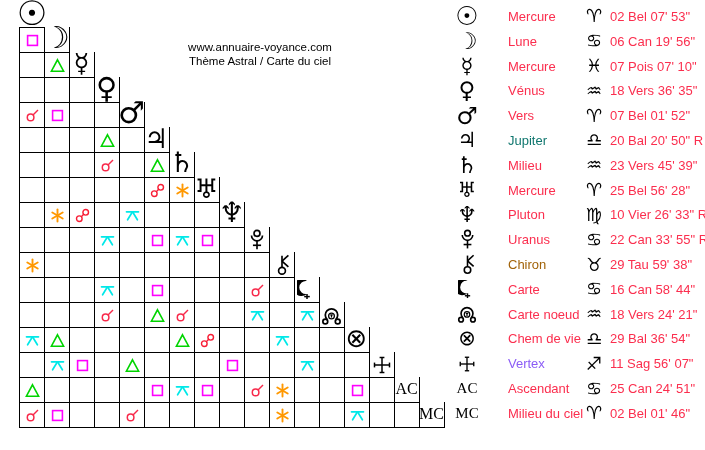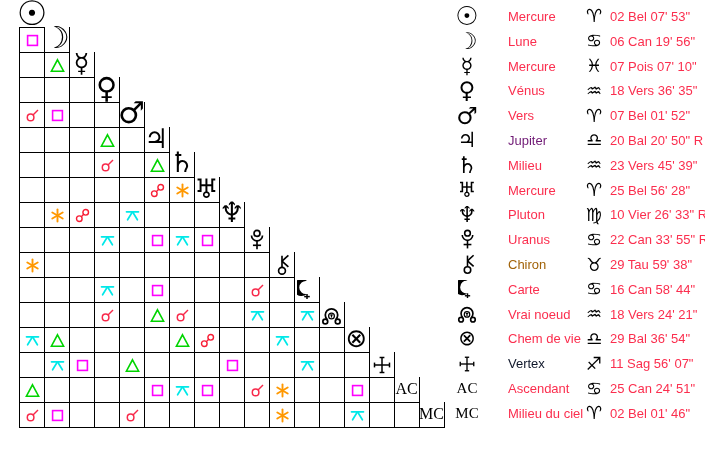--- a/index.html
+++ b/index.html
@@ -37,20 +37,22 @@
   .l-icon.serif{font-family:"Liberation Serif", serif;font-size:15px;}
   .l-name{width:78px;margin-left:26px;font-size:13px;white-space:nowrap;flex:none;}
   .l-sign{width:24px;font-family:"DejaVu Sans", sans-serif;font-size:18px;color:#000;
           line-height:1;flex:none;}
   .l-pos{font-size:13px;white-space:nowrap;}
 </style>
 </head>
 <body>
 
 <div class="site-header">
+  <div>www.annuaire-voyance.com</div>
+  <div>Thème Astral / Carte du ciel</div>
 </div>
 
 <div id="grid">
     <div class="diag first" style="left: 19px; top: 2px;">
       <span class="pg" style="font-family:'DejaVu Sans',sans-serif;font-size:34px;line-height:1;color:#000000">☉</span>
     </div>
     <div class="cell" style="left: 19px; top: 27px;">
       <span style="display:flex">
         <svg width="15" height="15" viewBox="0 0 15 15" fill="none" xmlns="http://www.w3.org/2000/svg">
           <rect x="2.6" y="2.6" width="9.8" height="9.8" stroke="#ff00ff" stroke-width="1.6"></rect>
@@ -707,21 +709,21 @@
         <span class="" style="font-family:'DejaVu Sans',sans-serif;font-size:24px;line-height:1;color:#000000">♂</span>
       </span>
       <span class="l-name" style="color:#fb2e4e">Vers</span>
       <span class="l-sign">♈</span>
       <span class="l-pos" style="color:#fb2e4e">07 Bel 01' 52"</span>
     </div>
     <div class="l-row">
       <span class="l-icon">
         <span class="" style="font-family:'DejaVu Sans',sans-serif;font-size:21px;line-height:1;color:#000000">♃</span>
       </span>
-      <span class="l-name" style="color:#701a75">Jupiter</span>
+      <span class="l-name" style="color:#0f766e">Jupiter</span>
       <span class="l-sign">♎</span>
       <span class="l-pos" style="color:#fb2e4e">20 Bal 20' 50" R</span>
     </div>
     <div class="l-row">
       <span class="l-icon">
         <span class="" style="font-family:'DejaVu Sans',sans-serif;font-size:23px;line-height:1;color:#000000">♄</span>
       </span>
       <span class="l-name" style="color:#fb2e4e">Milieu</span>
       <span class="l-sign">♒</span>
       <span class="l-pos" style="color:#fb2e4e">23 Vers 45' 39"</span>
@@ -800,21 +802,21 @@
         <path d="M6.2,13.4 A5.4,5.4 0 1 1 13.8,13.4"></path>
         <circle cx="4.6" cy="15.2" r="2.1"></circle>
         <circle cx="15.4" cy="15.2" r="2.1"></circle>
         <circle cx="10" cy="10.4" r="2.5" stroke-width="1.1"></circle>
         <line x1="8.9" y1="9.5" x2="11.1" y2="9.5" stroke-width="1.1"></line>
         <line x1="10" y1="9.5" x2="10" y2="11.8" stroke-width="1.1"></line>
             </g>
           </svg>
         </span>
       </span>
-      <span class="l-name" style="color:#fb2e4e">Vrai noeud</span>
+      <span class="l-name" style="color:#fb2e4e">Carte noeud</span>
       <span class="l-sign">♒</span>
       <span class="l-pos" style="color:#fb2e4e">18 Vers 24' 21"</span>
     </div>
     <div class="l-row">
       <span class="l-icon">
         <span class="" style="font-family:'DejaVu Sans',sans-serif;font-size:21px;line-height:1;color:#000000">⊗</span>
       </span>
       <span class="l-name" style="color:#fb2e4e">Chem de vie</span>
       <span class="l-sign">♎</span>
       <span class="l-pos" style="color:#fb2e4e">29 Bal 36' 54"</span>
@@ -827,21 +829,21 @@
         <line x1="2.5" y1="10" x2="17.5" y2="10"></line>
         <line x1="10" y1="2.5" x2="10" y2="17.5"></line>
         <line x1="2.5" y1="7.6" x2="2.5" y2="12.4"></line>
         <line x1="17.5" y1="7.6" x2="17.5" y2="12.4"></line>
         <line x1="7.6" y1="2.5" x2="12.4" y2="2.5"></line>
         <line x1="7.6" y1="17.5" x2="12.4" y2="17.5"></line>
             </g>
           </svg>
         </span>
       </span>
-      <span class="l-name" style="color:#0f172a">Vertex</span>
+      <span class="l-name" style="color:#8b5cf6">Vertex</span>
       <span class="l-sign">♐</span>
       <span class="l-pos" style="color:#fb2e4e">11 Sag 56' 07"</span>
     </div>
     <div class="l-row">
       <span class="l-icon serif">AC</span>
       <span class="l-name" style="color:#fb2e4e">Ascendant</span>
       <span class="l-sign">♋</span>
       <span class="l-pos" style="color:#fb2e4e">25 Can 24' 51"</span>
     </div>
     <div class="l-row">

